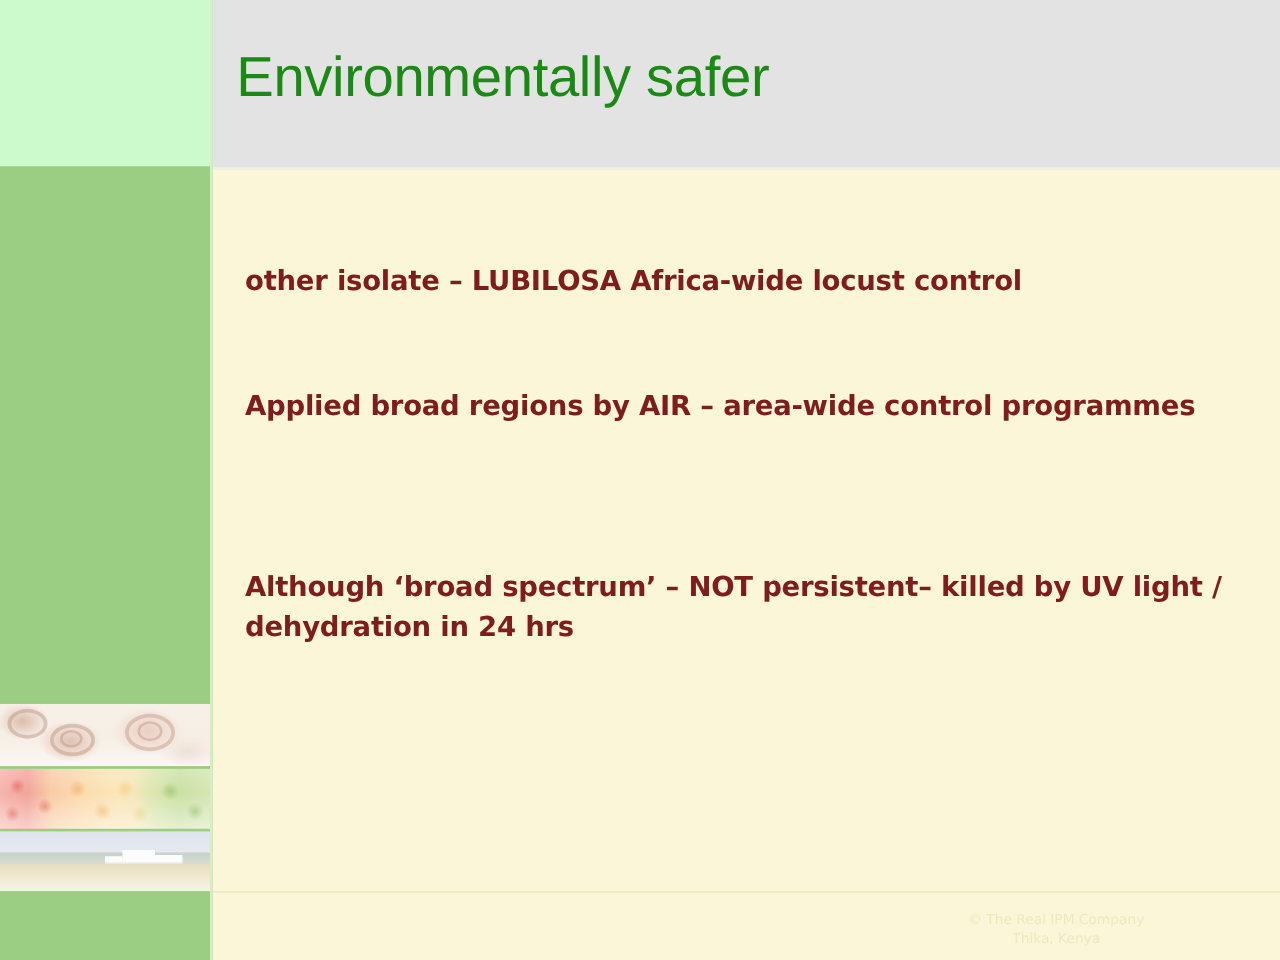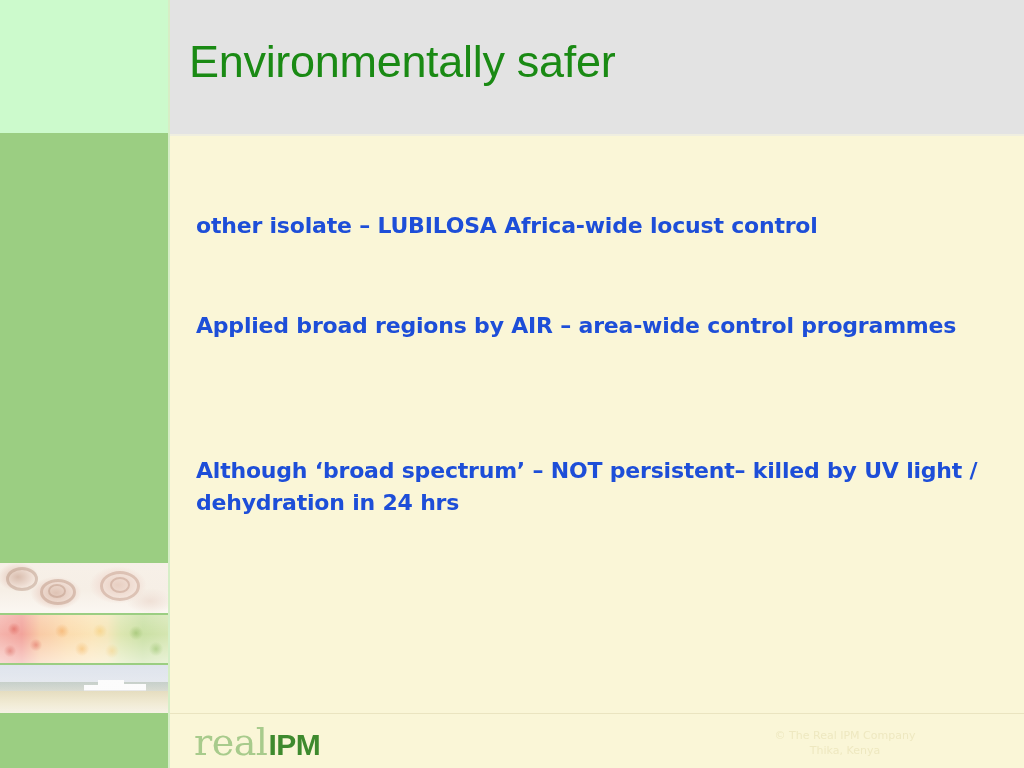--- a/index.html
+++ b/index.html
@@ -168,21 +168,21 @@
   #content {
     position: absolute;
     left: 196px;
     top: 200px;
     width: 800px;
   }
   .bullet {
     font-family: "DejaVu Sans", sans-serif;
     font-size: 22px;
     line-height: 32px;
-    color: #1d4ed8;
+    color: #7f1d1d;
     font-weight: 600;
     letter-spacing: -0.2px;
   }
   #bullet-0 { position: absolute; left: 0; top: 10px;  width: 790px; }
   #bullet-1 { position: absolute; left: 0; top: 110px; width: 790px; }
   #bullet-2 { position: absolute; left: 0; top: 255px; width: 790px; }
 
   
   #footer-rule {
     position: absolute;
@@ -274,22 +274,19 @@
   <div id="slide-title">Environmentally safer</div>
 
   <div id="content">
     <div class="bullet" id="bullet-0">other isolate – LUBILOSA Africa-wide locust control</div>
     <div class="bullet" id="bullet-1">Applied broad regions by AIR – area-wide control programmes</div>
     <div class="bullet" id="bullet-2">Although ‘broad spectrum’ – NOT persistent– killed by UV light / dehydration in 24 hrs</div>
   </div>
 
   <div id="footer-rule"></div>
 
-  <div id="logo">
-    <span id="logo-real">real</span><span id="logo-ipm">IPM</span>
-  </div>
 
   <div id="copyright">
     <span class="copyright-line">© The Real IPM Company</span>
     <span class="copyright-line">Thika, Kenya</span>
   </div>
 
 </div>
 
 </body></html>

